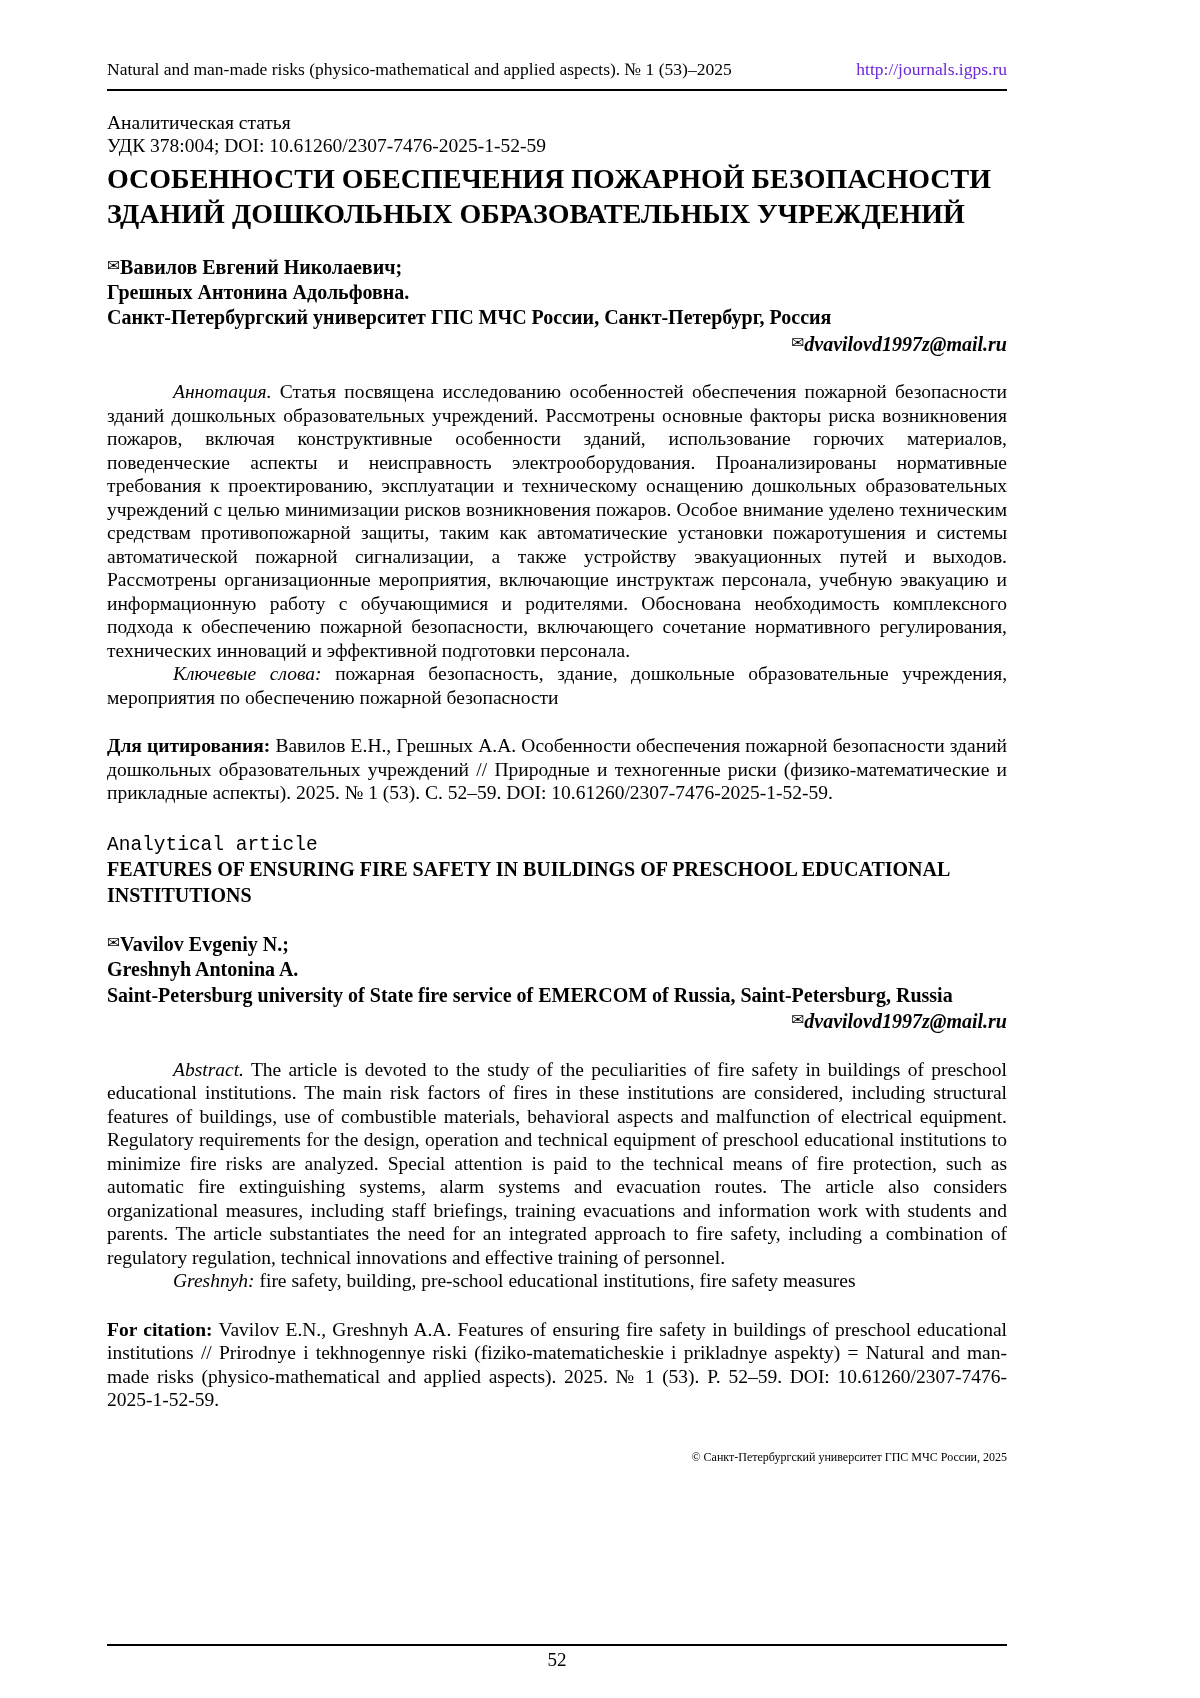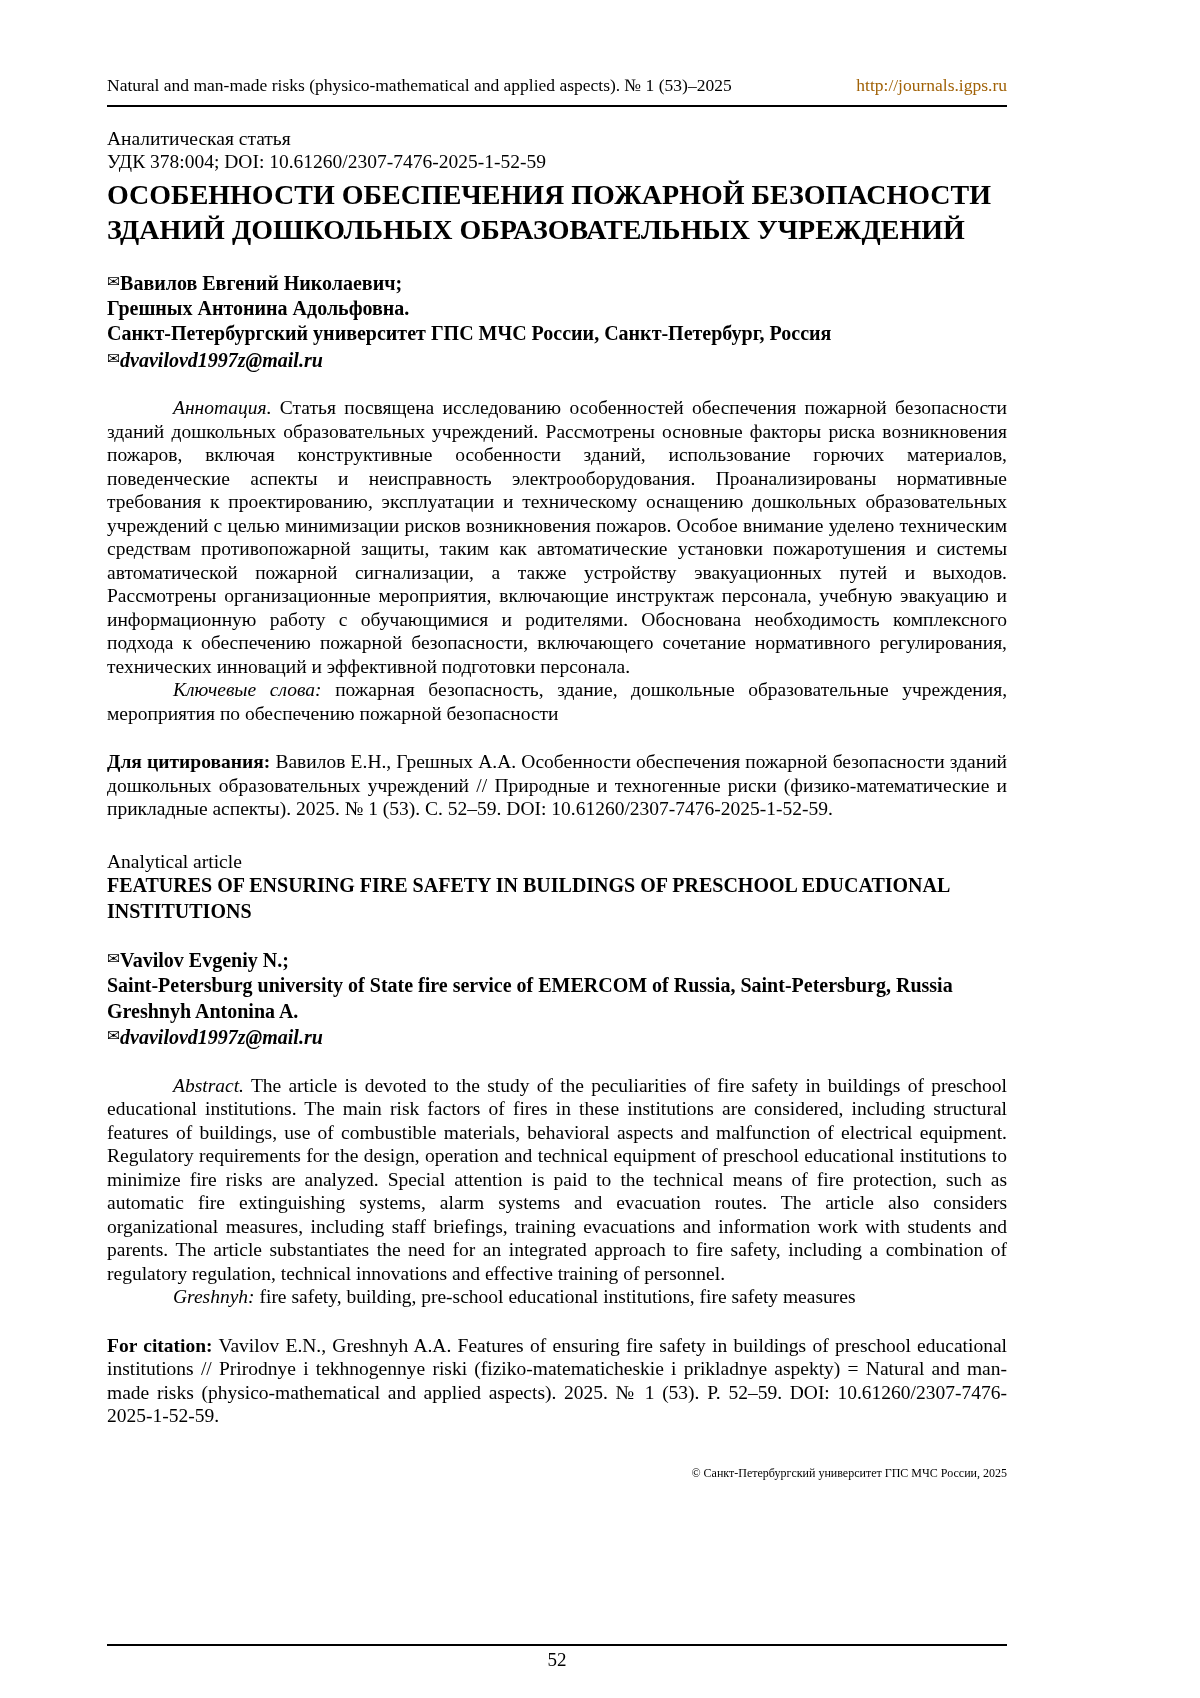--- a/index.html
+++ b/index.html
@@ -22,23 +22,22 @@
   }
   
   .running-head {
     display: flex;
     justify-content: space-between;
     align-items: baseline;
     font-size: 17.5px;
     padding-bottom: 7px;
   }
   .running-head a {
-    color: #a16207;
+    color: #6d28d9;
     text-decoration: none;
-    margin-top: 16px;
   }
   .rule {
     border-bottom: 2px solid #000;
   }
   
   main { flex: 0 0 auto; }
   p { margin: 0; }
   .justify { text-align: justify; }
   .indent  { text-indent: 66px; }
   .bold    { font-weight: bold; margin-top: 16px; }
@@ -54,32 +53,33 @@
     margin: 3px 0 23px 0;
   }
   .authors-block {
     margin-bottom: 23px;
     font-size: 20px;
     line-height: 25.5px;
     font-weight: bold;
   }
   .authors-block .email-line {
     font-style: italic;
+    text-align: right;
   }
   .envelope {
     font-family: "DejaVu Sans", sans-serif;
     font-size: 0.78em;
     vertical-align: 0.18em;
     font-style: normal;
   }
   .abstract-par { margin-bottom: 0; }
   .keywords-par { margin-bottom: 25px; }
   .citation-par { margin-bottom: 29px; }
 
-  .en-article-type { margin-top: 0; }
+  .en-article-type { margin-top: 0; font-family: Liberation Mono, monospace; }
   h2.title-en {
     font-size: 20px;
     line-height: 25.5px;
     font-weight: bold;
     margin: 0 0 23px 0;
   }
   .copyright-line {
     text-align: right;
     margin-top: 34px;
     font-size: 12px;
@@ -131,22 +131,22 @@
 
     <p class="keywords-par justify indent"><span class="italic">Ключевые слова:</span> <span>пожарная безопасность, здание, дошкольные образовательные учреждения, мероприятия по обеспечению пожарной безопасности</span></p>
 
     <p class="citation-par justify"><span class="bold">Для цитирования:</span> <span>Вавилов Е.Н., Грешных А.А.  Особенности обеспечения пожарной безопасности зданий дошкольных образовательных учреждений // Природные и техногенные риски (физико-математические и прикладные аспекты). 2025. № 1 (53). С. 52–59. DOI: 10.61260/2307-7476-2025-1-52-59.</span></p>
 
     <p class="en-article-type">Analytical article</p>
     <h2 class="title-en">FEATURES OF ENSURING FIRE SAFETY IN BUILDINGS OF PRESCHOOL EDUCATIONAL INSTITUTIONS</h2>
 
     <div class="authors-block">
       <p><span class="envelope">✉</span><span>Vavilov Evgeniy N.;</span></p>
+      <p>Greshnyh Antonina A.</p>
       <p>Saint-Petersburg university of State fire service of EMERCOM of Russia, Saint-Petersburg, Russia</p>
-      <p>Greshnyh Antonina A.</p>
       <p class="email-line"><span class="envelope">✉</span><a href="#" style="color:#000;text-decoration:none;">dvavilovd1997z@mail.ru</a></p>
     </div>
 
     <p class="abstract-par justify indent"><span class="italic">Abstract.</span> <span>The article is devoted to the study of the peculiarities of fire safety in buildings of preschool educational institutions. The main risk factors of fires in these institutions are considered, including structural features of buildings, use of combustible materials, behavioral aspects and malfunction of electrical equipment. Regulatory requirements for the design, operation and technical equipment of preschool educational institutions to minimize fire risks are analyzed. Special attention is paid to the technical means of fire protection, such as automatic fire extinguishing systems, alarm systems and evacuation routes. The article also considers organizational measures, including staff briefings, training evacuations and information work with students and parents. The article substantiates the need for an integrated approach to fire safety, including a combination of regulatory regulation, technical innovations and effective training of personnel.</span></p>
 
     <p class="keywords-par justify indent"><span class="italic">Greshnyh:</span> <span>fire safety, building, pre-school educational institutions, fire safety measures</span></p>
 
     <p class="citation-par justify"><span class="bold">For citation:</span> <span>Vavilov E.N., Greshnyh A.A. Features of ensuring fire safety in buildings of preschool educational institutions // Prirodnye i tekhnogennye riski (fiziko-matematicheskie i prikladnye aspekty) = Natural and man-made risks (physico-mathematical and applied aspects). 2025. № 1 (53). P. 52–59. DOI: 10.61260/2307-7476-2025-1-52-59.</span></p>
 
     <p class="copyright-line">© Санкт-Петербургский университет ГПС МЧС России, 2025</p>

